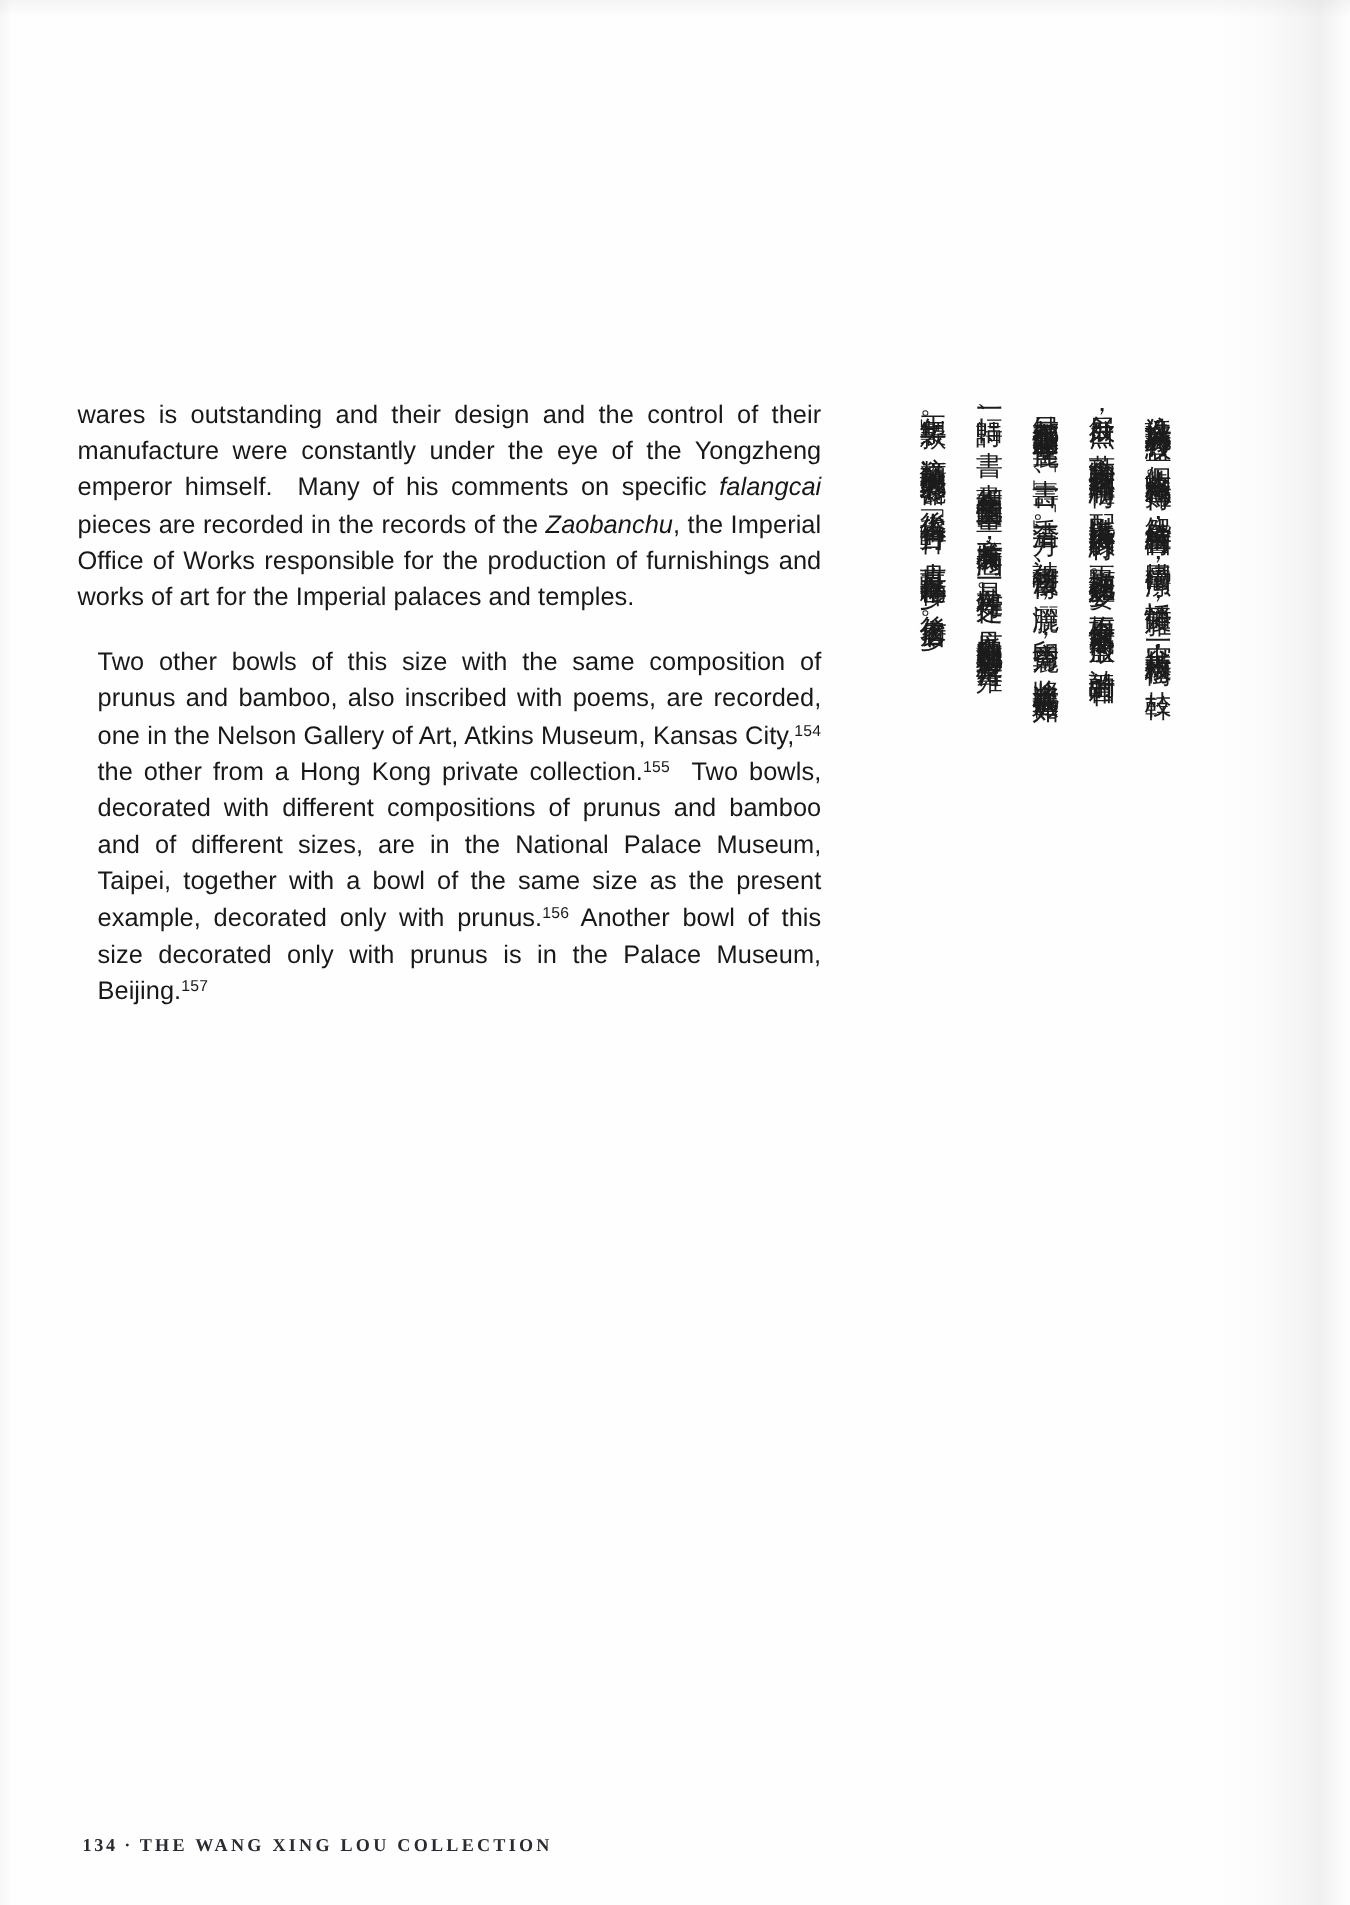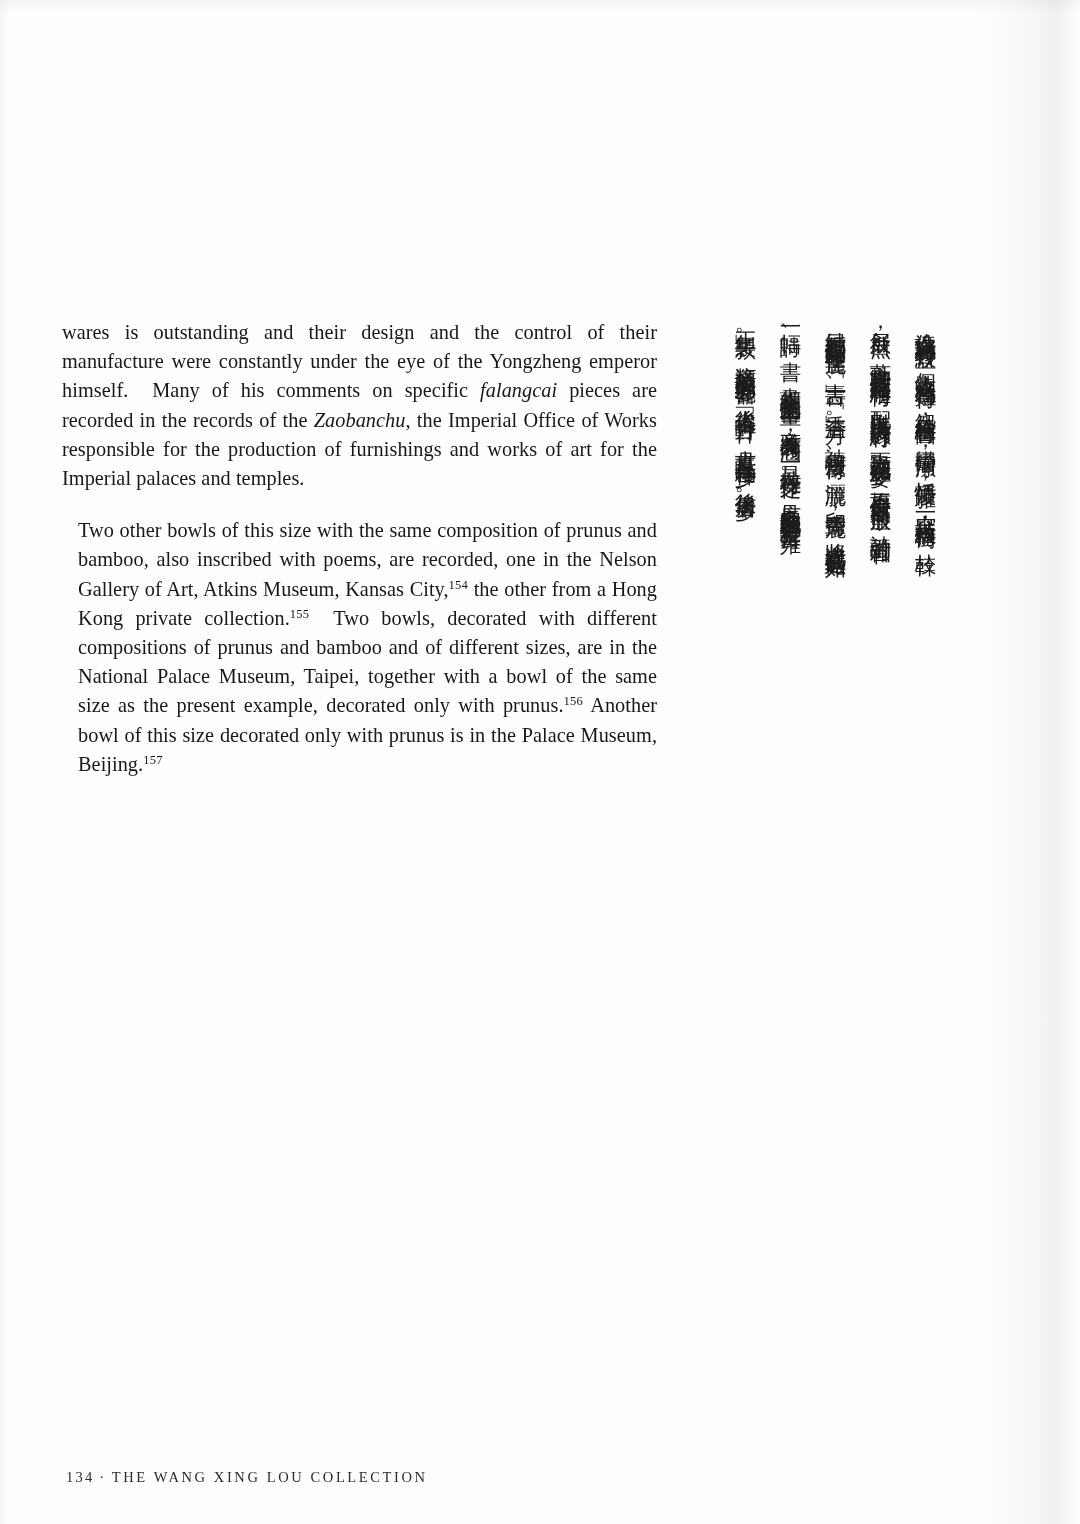--- a/index.html
+++ b/index.html
@@ -54,21 +54,21 @@
   }
 
   
   #english-column {
     position: absolute;
     left: 62px;
     top: 318px;
     width: 595px;
   }
   .body-para {
-    font-family: Liberation Serif, serif;
+    font-family: Liberation Sans, sans-serif;
     font-size: 20.3px;
     line-height: 29.2px;
     color: #181818;
     text-align: justify;
     text-justify: inter-word;
     margin: 0 0 23px 0;
     letter-spacing: 0.05px;
     -webkit-font-smoothing: antialiased;
   }
   .body-para:last-child { margin-bottom: 0; margin-left: 16px; }
@@ -109,20 +109,21 @@
   #footer {
     position: absolute;
     left: 66px;
     bottom: 38px;
     font-family: "Liberation Serif", "DejaVu Serif", serif;
     font-size: 14.5px;
     letter-spacing: 2.6px;
     color: #2a2a33;
     font-variant: small-caps;
     text-transform: uppercase;
+    font-weight: bold;
   }
   #footer .pg { letter-spacing: 2.2px; }
   #footer .dot { padding: 0 5px; }
 </style>
 </head>
 <body>
 
 <div id="page">
 
   <div id="top-edge-shadow"></div>

